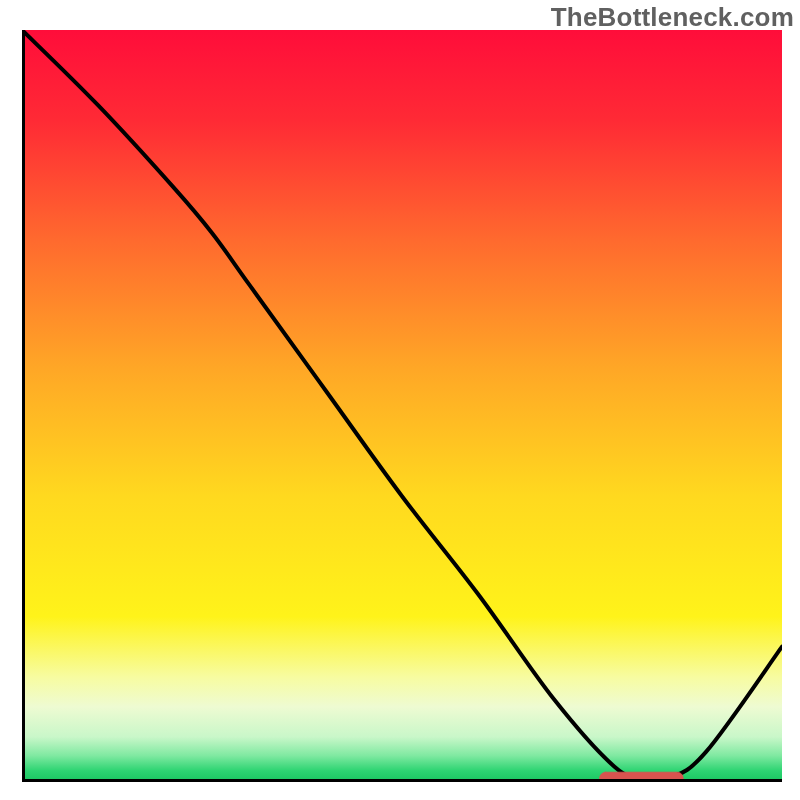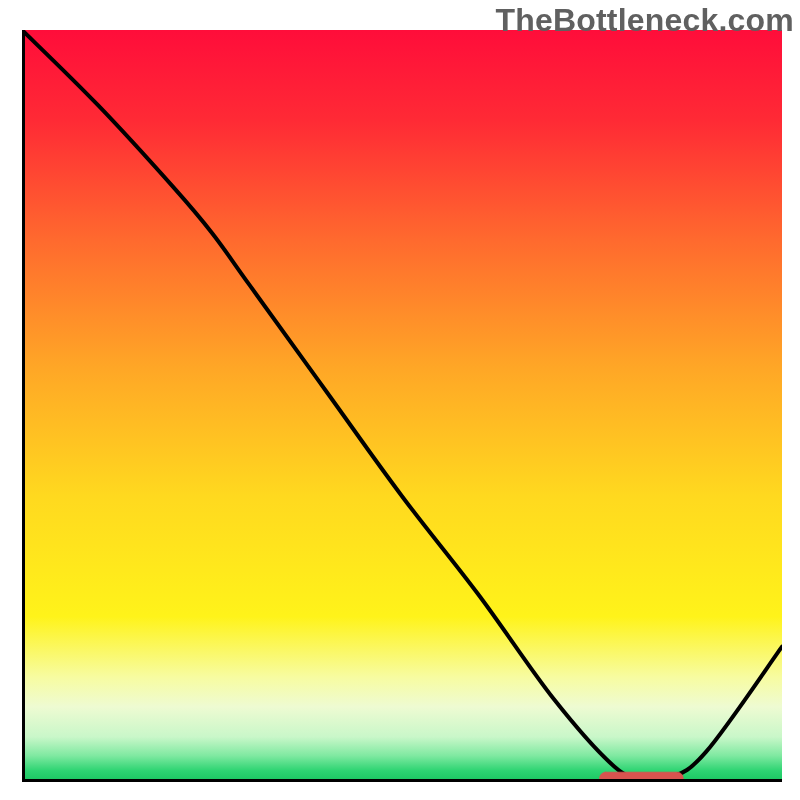--- a/index.html
+++ b/index.html
@@ -13,21 +13,21 @@
   }
   .chart-container {
     position: relative;
     width: 800px;
     height: 800px;
   }
   .watermark {
     position: absolute;
     top: 2px;
     right: 6px;
-    font-size: 32px;
+    font-size: 26px;
     font-weight: 600;
     color: #606060;
     letter-spacing: 0.2px;
     z-index: 10;
   }
   .plot-area {
     position: absolute;
     left: 22px;
     top: 30px;
     width: 760px;

